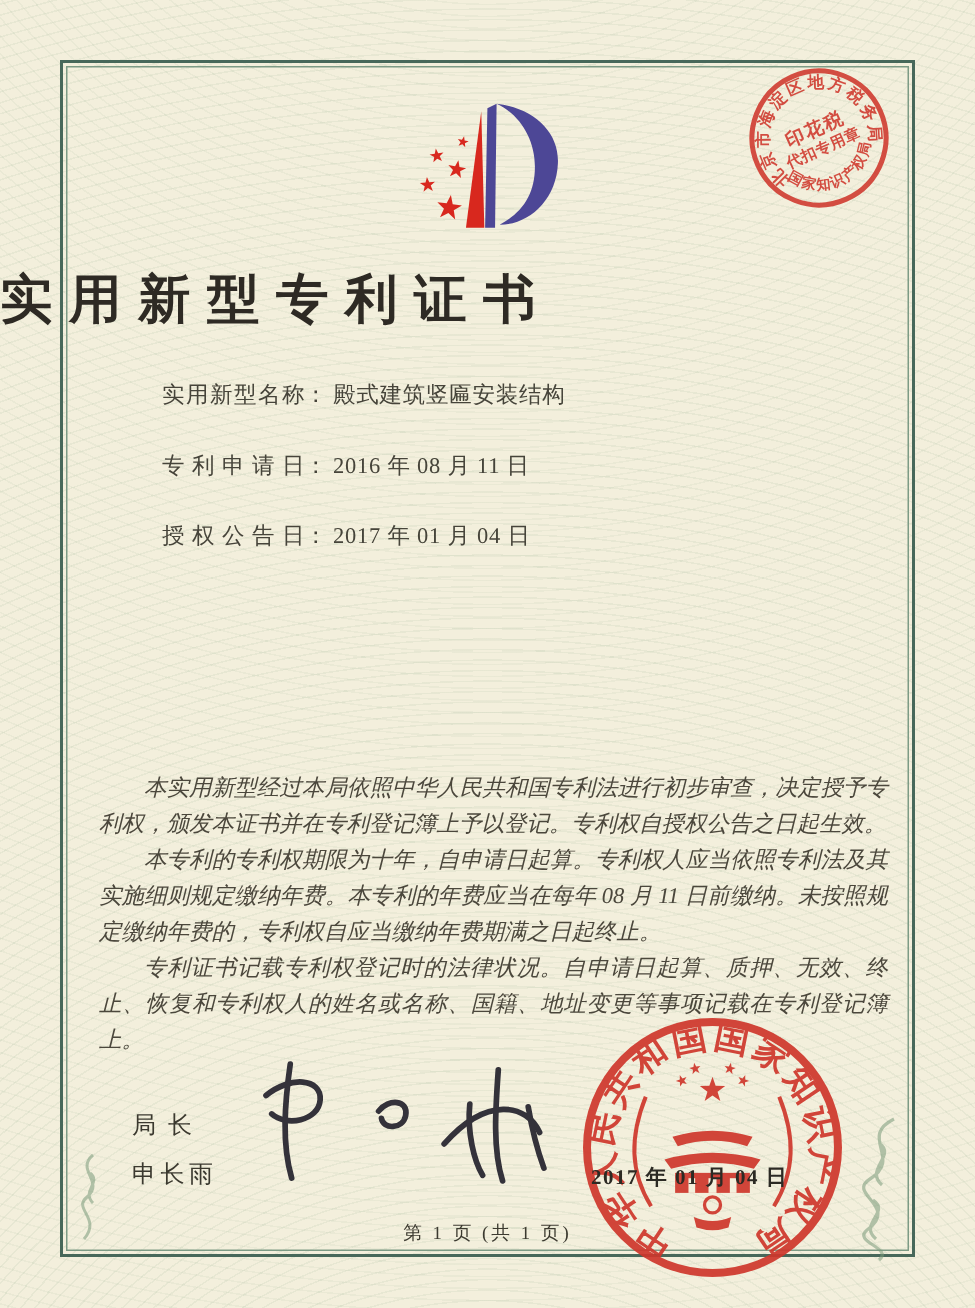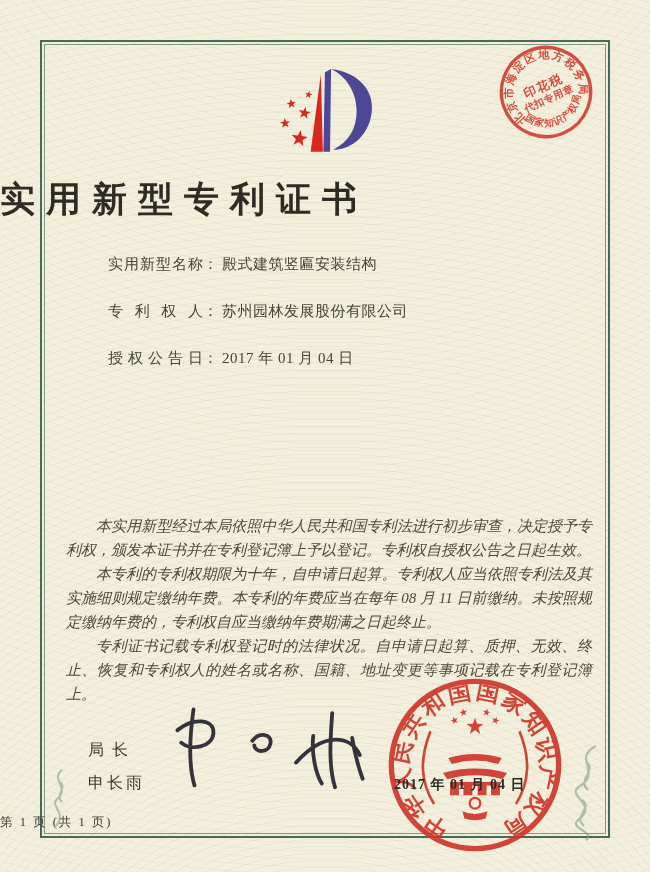--- a/index.html
+++ b/index.html
@@ -25,21 +25,21 @@
   .val{letter-spacing:.5px;}
   .paras{position:absolute;left:66px;right:58px;top:514px;z-index:2;
          font-size:15px;line-height:24px;color:#4b473c;font-style:italic;text-align:justify;}
   .paras p{margin:0;text-indent:2em;}
   .signer{position:absolute;left:88px;top:740px;z-index:2;font-size:16px;color:#3b392f;}
   .signer .t{letter-spacing:8px;}
   .signer .n{margin-top:12px;letter-spacing:3px;}
   .signature{position:absolute;left:162px;top:698px;z-index:3;}
   .seal{position:absolute;left:386px;top:676px;width:178px;height:178px;z-index:3;opacity:.92;}
   .seal-date{position:absolute;left:394px;top:776px;z-index:4;font-size:14px;letter-spacing:1px;color:#2c2a24;font-weight:600;}
-  .footer{position:absolute;left:0;top:814px;width:100%;text-align:left;font-size:12.5px;letter-spacing:2px;color:#3c3a30;z-index:2;}
+  .footer{position:absolute;left:0;top:814px;width:100%;text-align:center;font-size:12.5px;letter-spacing:2px;color:#3c3a30;z-index:2;}
   .flourish{position:absolute;z-index:1;opacity:.55;}
   .fl-left{left:42px;top:768px;}
   .fl-right{left:556px;top:742px;}
 </style>
 </head>
 <body>
 
 <div class="page">
 
   <div class="frame">
@@ -78,21 +78,21 @@
     <text x="100" y="122" text-anchor="middle" fill="#cf372c" font-size="21" font-weight="700" letter-spacing="1">代扣专用章</text>
   </svg>
 
   <h1 class="title">实用新型专利证书</h1>
 
   <div class="fields">
     <div class="field-row">
       <span class="lbl">实用新型名称</span><span class="sep">：</span><span class="val">殿式建筑竖匾安装结构</span>
     </div>
     <div class="field-row">
-      <span class="lbl">专利权人</span><span class="sep">：</span><span class="val">苏州园林发展股份有限公司</span>
+      <span class="lbl">专利申请日</span><span class="sep">：</span><span class="val">2016 年 08 月 11 日</span>
     </div>
     <div class="field-row">
       <span class="lbl">授权公告日</span><span class="sep">：</span><span class="val">2017 年 01 月 04 日</span>
     </div>
   </div>
 
   <div class="paras">
     <p>本实用新型经过本局依照中华人民共和国专利法进行初步审查，决定授予专利权，颁发本证书并在专利登记簿上予以登记。专利权自授权公告之日起生效。</p>
     <p>本专利的专利权期限为十年，自申请日起算。专利权人应当依照专利法及其实施细则规定缴纳年费。本专利的年费应当在每年 08 月 11 日前缴纳。未按照规定缴纳年费的，专利权自应当缴纳年费期满之日起终止。</p>
     <p>专利证书记载专利权登记时的法律状况。自申请日起算、质押、无效、终止、恢复和专利权人的姓名或名称、国籍、地址变更等事项记载在专利登记簿上。</p>

